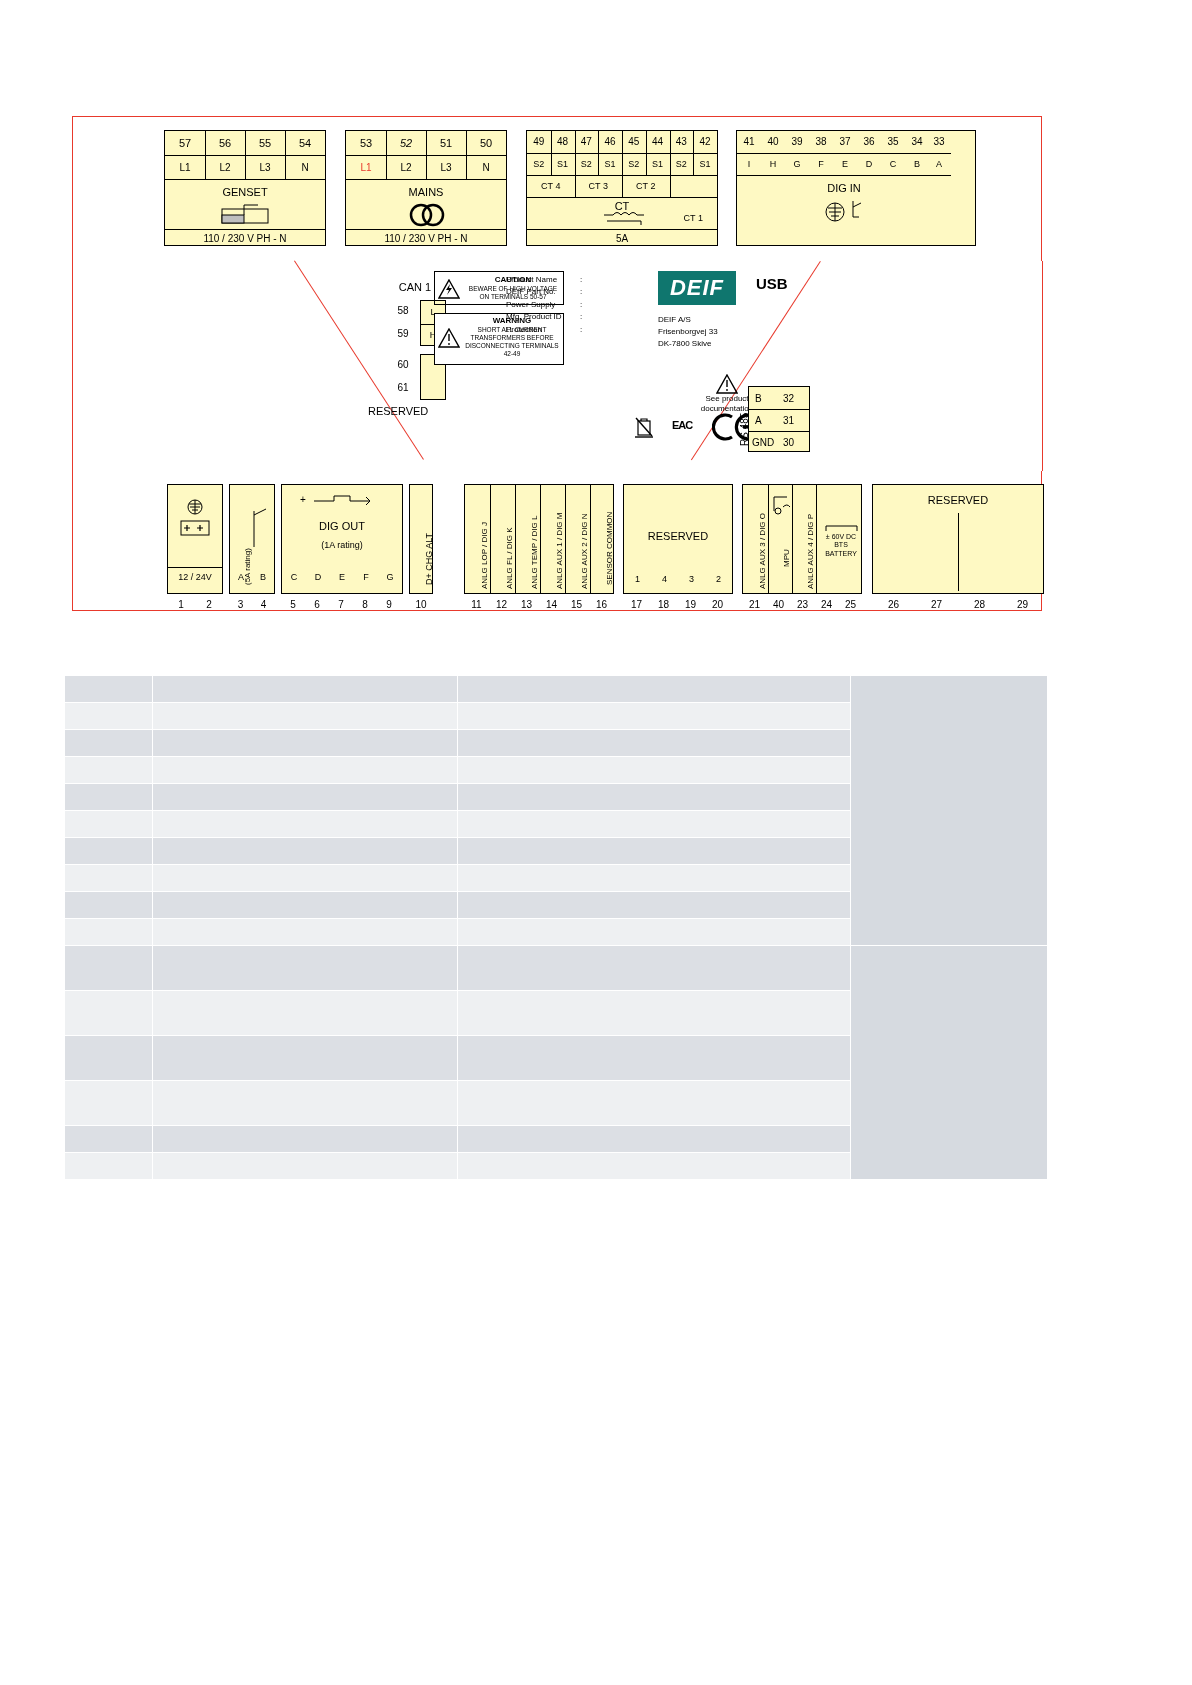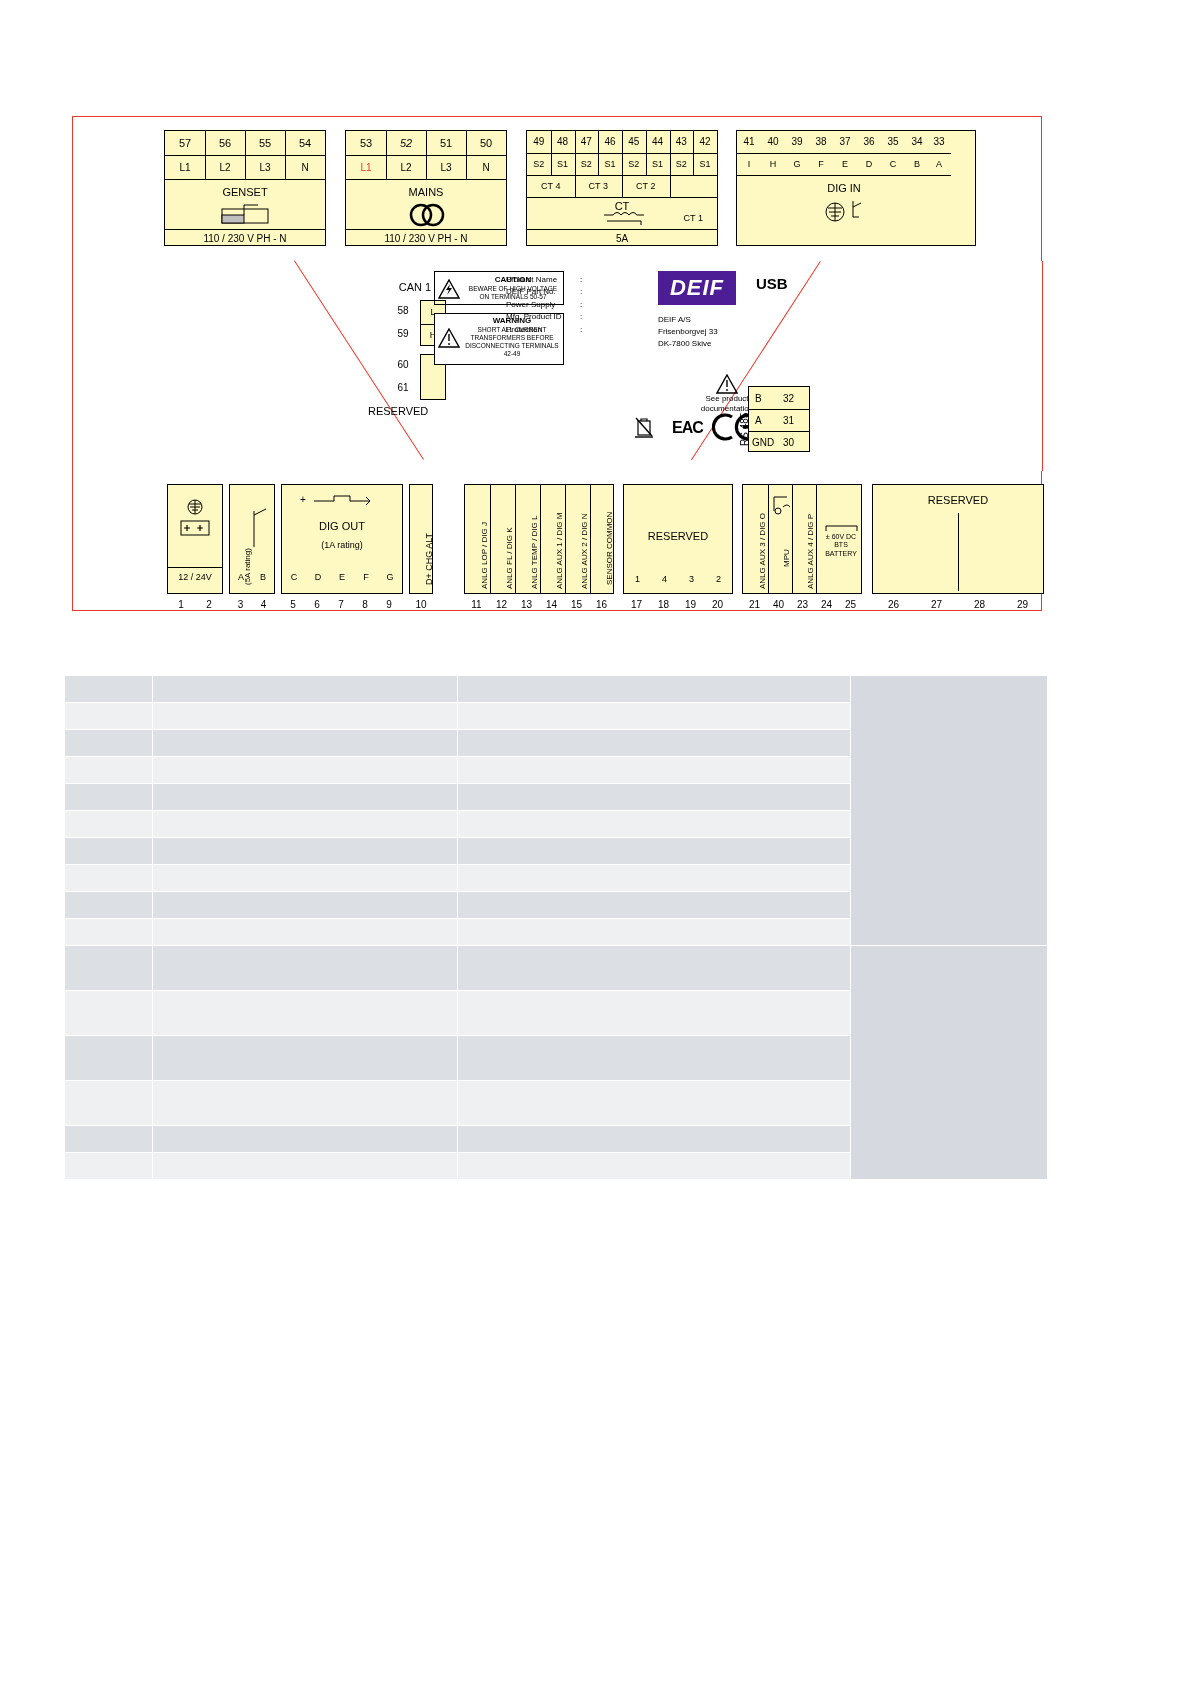--- a/index.html
+++ b/index.html
@@ -105,21 +105,21 @@
     transform: rotate(-90deg);
   }
   .warn-box {
     position: absolute;
     box-sizing: border-box;
     border: 1px solid #000;
     background: #fff;
   }
   .deif-logo {
     position: absolute;
-    background: #4c1d95;
+    background: #0f766e;
     color: #fff;
     font-weight: bold;
     font-style: italic;
     font-size: 22px;
     letter-spacing: 1px;
     display: flex;
     align-items: center;
     justify-content: center;
   }
 
@@ -362,21 +362,21 @@
     </div>
 
     <div style="position:absolute;left:562px;top:300px;">
       <svg width="20" height="24">
         <rect x="4" y="5" width="12" height="14" fill="none" stroke="#000" stroke-width="1.2"></rect>
         <path d="M7 5 L7 3 L13 3 L13 5" fill="none" stroke="#000" stroke-width="1.2"></path>
         <path d="M1 21 L19 21" stroke="#000" stroke-width="1.4"></path>
         <path d="M2 2 L18 20" stroke="#000" stroke-width="1.4"></path>
       </svg>
     </div>
-    <div style="position:absolute;left:600px;top:303px;font-size:16px;font-weight:bold;letter-spacing:-1px;">EAC</div>
+    <div style="position:absolute;left:600px;top:303px;font-size:11px;font-weight:bold;letter-spacing:-1px;">EAC</div>
     <div style="position:absolute;left:640px;top:297px;">
       <svg width="46" height="28">
         <path d="M20 4 A12 12 0 1 0 20 24" fill="none" stroke="#000" stroke-width="3.2"></path>
         <path d="M43 4 A12 12 0 1 0 43 24" fill="none" stroke="#000" stroke-width="3.2"></path>
         <path d="M31 14 L43 14" stroke="#000" stroke-width="3.2"></path>
       </svg>
     </div>
 
     <div class="vert" style="left:668px; top:330px; font-size:10px;">RS 485</div>
     <div class="blk" style="left:676px; top:270px; width:62px; height:66px;">

